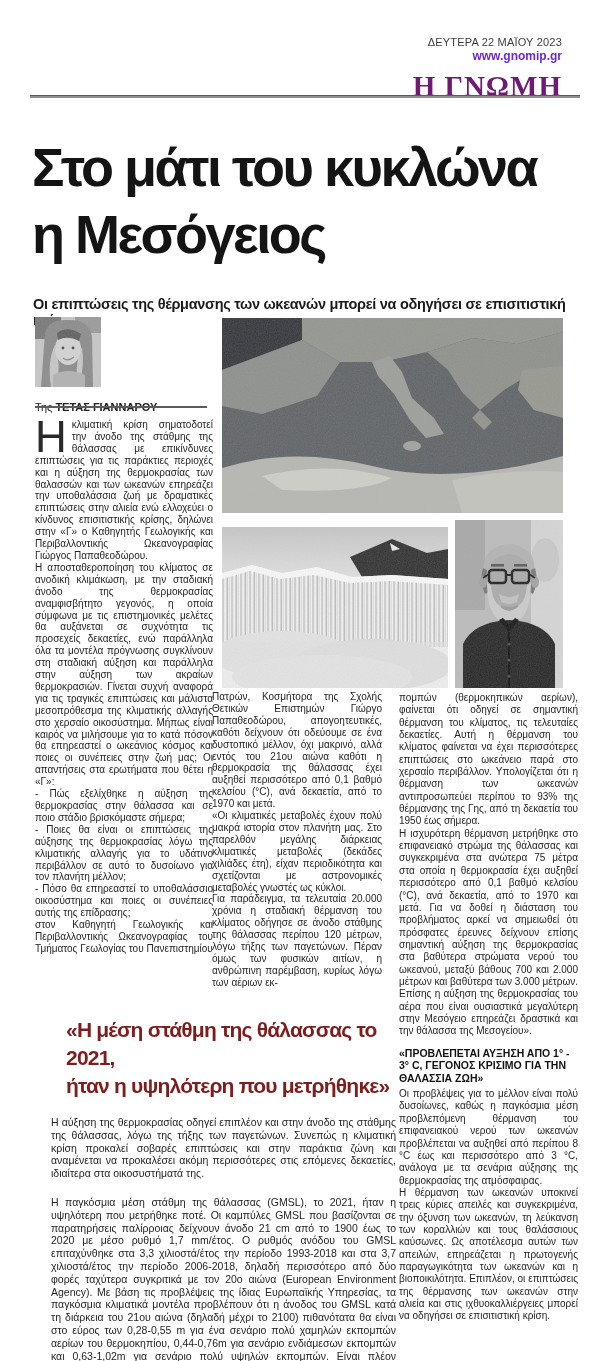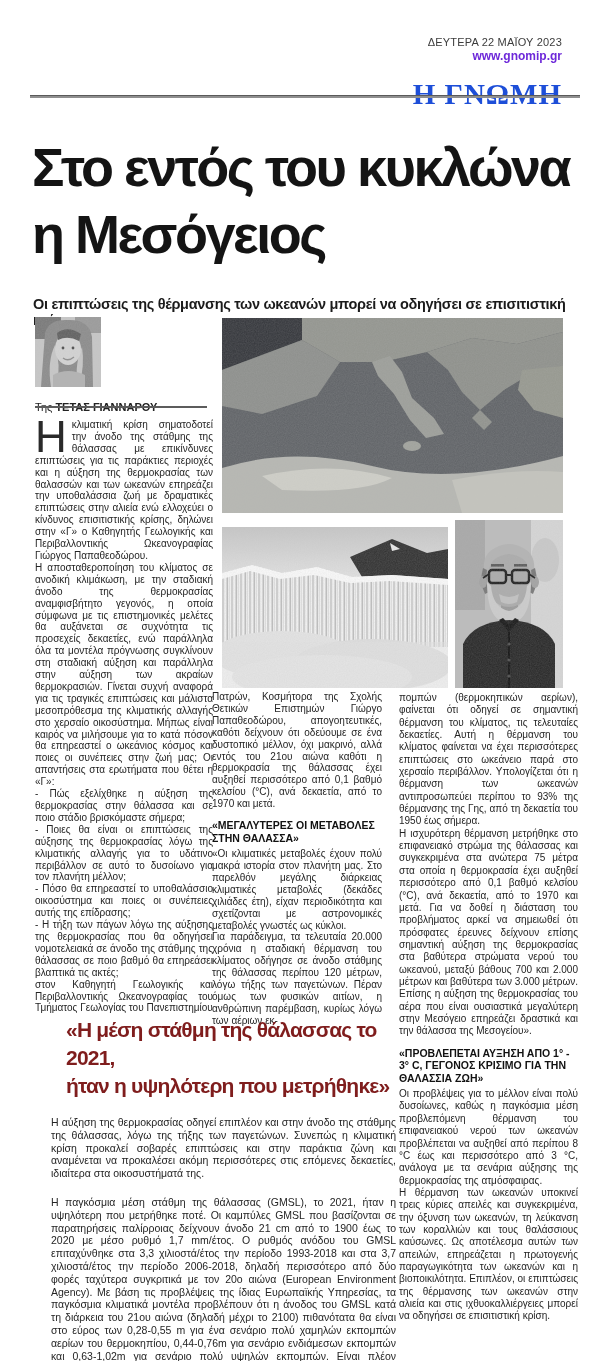--- a/index.html
+++ b/index.html
@@ -6,21 +6,21 @@
   body{
     width:610px;height:1361px;position:relative;background:#ffffff;
     font-family:"Liberation Sans", sans-serif;color:#1d1d1d;overflow:hidden;
   }
   .abs{position:absolute;}
   
   .masthead{right:48px;top:36px;text-align:right;}
   .m-date{font-size:11px;color:#3c3c3c;letter-spacing:.2px;}
   .m-site{font-size:12px;font-weight:700;color:#6d28d9;margin-top:1px;}
   .m-paper{font-family:"Liberation Serif", serif;font-size:29px;font-weight:700;
-           color:#1d4ed8;letter-spacing:1px;margin-top:16px;line-height:30px;}
+           color:#701a75;letter-spacing:1px;margin-top:8px;line-height:30px;}
   .masthead-rule{left:30px;right:30px;top:95px;height:2px;background:#8f8f8f;border-top:1px solid #5a5a5a;}
   
   .headline{left:32px;top:134px;width:560px;font-size:54px;line-height:67px;
             font-weight:800;letter-spacing:-2.5px;color:#141414;}
   .headline span{display:block;}
   .subhead{left:33px;top:284px;width:556px;font-size:14.5px;font-weight:700;
            letter-spacing:-0.3px;color:#1b1b1b;margin-top:12px;}
   
   .author-photo{left:35px;top:317px;width:66px;height:70px;}
   .byline{left:35px;top:401px;font-size:11px;color:#222;}
@@ -53,21 +53,21 @@
 <body>
 
 <div class="abs masthead">
   <div class="m-date">ΔΕΥΤΕΡΑ 22 ΜΑΪΟΥ 2023</div>
   <div class="m-site">www.gnomip.gr</div>
   <div class="m-paper">Η ΓΝΩΜΗ</div>
 </div>
 <div class="abs masthead-rule"></div>
 
 <h1 class="abs headline" style="margin:0;">
-  <span>Στο εντός του κυκλώνα</span>
+  <span>Στο μάτι του κυκλώνα</span>
   <span>η Μεσόγειος</span>
 </h1>
 <div class="abs subhead">Οι επιπτώσεις της θέρμανσης των ωκεανών μπορεί να οδηγήσει σε επισιτιστική κρίση</div>
 
 <div class="abs author-photo photo">
   <svg viewBox="0 0 66 70" preserveAspectRatio="none">
     <defs>
       <filter id="grain">
           <feTurbulence type="fractalNoise" baseFrequency="0.9" numOctaves="2" stitchTiles="stitch"></feTurbulence>
         <feColorMatrix type="matrix" values="0 0 0 0 0.5  0 0 0 0 0.5  0 0 0 0 0.5  0 0 0 0.22 0"></feColorMatrix>
@@ -167,27 +167,25 @@
     <rect width="108" height="168" filter="url(#grain)"></rect>
   </svg>
 </div>
 
 <div class="abs col col-left">
   <p><span class="dropcap">Η</span><span>κλιματική κρίση σηματοδοτεί την άνοδο της στάθμης της θάλασσας με επικίνδυνες επιπτώσεις για τις παράκτιες περιοχές και η αύξηση της θερμοκρασίας των θαλασσών και των ωκεανών επηρεάζει την υποθαλάσσια ζωή με δραματικές επιπτώσεις στην αλιεία ενώ ελλοχεύει ο κίνδυνος επισιτιστικής κρίσης, δηλώνει στην «Γ» ο Καθηγητής Γεωλογικής και Περιβαλλοντικής Ωκεανογραφίας Γιώργος Παπαθεοδώρου.</span></p>
   <p>Η αποσταθεροποίηση του κλίματος σε ανοδική κλιμάκωση, με την σταδιακή άνοδο της θερμοκρασίας αναμφισβήτητο γεγονός, η οποία σύμφωνα με τις επιστημονικές μελέτες θα αυξάνεται σε συχνότητα τις προσεχείς δεκαετίες, ενώ παράλληλα όλα τα μοντέλα πρόγνωσης συγκλίνουν στη σταδιακή αύξηση και παράλληλα στην αύξηση των ακραίων θερμοκρασιών. Γίνεται συχνή αναφορά για τις τραγικές επιπτώσεις και μάλιστα μεσοπρόθεσμα της κλιματικής αλλαγής στο χερσαίο οικοσύστημα. Μήπως είναι καιρός να μιλήσουμε για το κατά πόσον θα επηρεαστεί ο ωκεάνιος κόσμος και ποιες οι συνέπειες στην ζωή μας; Οι απαντήσεις στα ερωτήματα που θέτει η «Γ»:</p>
   <p>- Πώς εξελίχθηκε η αύξηση της θερμοκρασίας στην θάλασσα και σε ποιο στάδιο βρισκόμαστε σήμερα;</p>
   <p>- Ποιες θα είναι οι επιπτώσεις της αύξησης της θερμοκρασίας λόγω της κλιματικής αλλαγής για το υδάτινο περιβάλλον σε αυτό το δυσοίωνο για τον πλανήτη μέλλον;</p>
   <p>- Πόσο θα επηρεαστεί το υποθαλάσσιο οικοσύστημα και ποιες οι συνέπειες αυτής της επίδρασης;</p>
-  <p>- Η τήξη των πάγων λόγω της αύξησης της θερμοκρασίας που θα οδηγήσει νομοτελειακά σε άνοδο της στάθμης της θάλασσας σε ποιο βαθμό θα επηρεάσει βλαπτικά τις ακτές;</p>
   <p>στον Καθηγητή Γεωλογικής και Περιβαλλοντικής Ωκεανογραφίας του Τμήματος Γεωλογίας του Πανεπιστημίου</p>
 </div>
 
 <div class="abs col col-mid">
   <p>Πατρών, Κοσμήτορα της Σχολής Θετικών Επιστημών Γιώργο Παπαθεοδώρου, απογοητευτικές, καθότι δείχνουν ότι οδεύουμε σε ένα δυστοπικό μέλλον, όχι μακρινό, αλλά εντός του 21ου αιώνα καθότι η θερμοκρασία της θάλασσας έχει αυξηθεί περισσότερο από 0,1 βαθμό κελσίου (°C), ανά δεκαετία, από το 1970 και μετά.</p>
-  <p class="col-head">«ΜΕΓΑΛΥΤΕΡΕΣ ΟΙ ΜΕΤΑΒΟΛΕΣ ΣΤΗΝ ΘΑΛΑΣΣΑ»</p>
   <p>«Οι κλιματικές μεταβολές έχουν πολύ μακρά ιστορία στον πλανήτη μας. Στο παρελθόν μεγάλης διάρκειας κλιματικές μεταβολές (δεκάδες χιλιάδες έτη), είχαν περιοδικότητα και σχετίζονται με αστρονομικές μεταβολές γνωστές ως κύκλοι.</p>
   <p>Για παράδειγμα, τα τελευταία 20.000 χρόνια η σταδιακή θέρμανση του κλίματος οδήγησε σε άνοδο στάθμης της θάλασσας περίπου 120 μέτρων, λόγω τήξης των παγετώνων. Πέραν όμως των φυσικών αιτίων, η ανθρώπινη παρέμβαση, κυρίως λόγω των αέριων εκ-</p>
 </div>
 
 <div class="abs col col-right">
   <p>πομπών (θερμοκηπικών αερίων), φαίνεται ότι οδηγεί σε σημαντική θέρμανση του κλίματος, τις τελευταίες δεκαετίες. Αυτή η θέρμανση του κλίματος φαίνεται να έχει περισσότερες επιπτώσεις στο ωκεάνειο παρά στο χερσαίο περιβάλλον. Υπολογίζεται ότι η θέρμανση των ωκεανών αντιπροσωπεύει περίπου το 93% της θέρμανσης της Γης, από τη δεκαετία του 1950 έως σήμερα.</p>
   <p>Η ισχυρότερη θέρμανση μετρήθηκε στο επιφανειακό στρώμα της θάλασσας και συγκεκριμένα στα ανώτερα 75 μέτρα στα οποία η θερμοκρασία έχει αυξηθεί περισσότερο από 0,1 βαθμό κελσίου (°C), ανά δεκαετία, από το 1970 και μετά. Για να δοθεί η διάσταση του προβλήματος αρκεί να σημειωθεί ότι πρόσφατες έρευνες δείχνουν επίσης σημαντική αύξηση της θερμοκρασίας στα βαθύτερα στρώματα νερού του ωκεανού, μεταξύ βάθους 700 και 2.000 μέτρων και βαθύτερα των 3.000 μέτρων. Επίσης η αύξηση της θερμοκρασίας του αέρα που είναι ουσιαστικά μεγαλύτερη στην Μεσόγειο επηρεάζει δραστικά και την θάλασσα της Μεσογείου».</p>
   <p class="col-head">«ΠΡΟΒΛΕΠΕΤΑΙ ΑΥΞΗΣΗ ΑΠΟ 1° - 3° C, ΓΕΓΟΝΟΣ ΚΡΙΣΙΜΟ ΓΙΑ ΤΗΝ ΘΑΛΑΣΣΙΑ ΖΩΗ»</p>
   <p>Οι προβλέψεις για το μέλλον είναι πολύ δυσοίωνες, καθώς η παγκόσμια μέση προβλεπόμενη θέρμανση του επιφανειακού νερού των ωκεανών προβλέπεται να αυξηθεί από περίπου 8 °C έως και περισσότερο από 3 °C, ανάλογα με τα σενάρια αύξησης της θερμοκρασίας της ατμόσφαιρας.</p>
   <p>Η θέρμανση των ωκεανών υποκινεί τρεις κύριες απειλές και συγκεκριμένα, την όξυνση των ωκεανών, τη λεύκανση των κοραλλιών και τους θαλάσσιους καύσωνες. Ως αποτέλεσμα αυτών των απειλών, επηρεάζεται η πρωτογενής παραγωγικότητα των ωκεανών και η βιοποικιλότητα. Επιπλέον, οι επιπτώσεις της θέρμανσης των ωκεανών στην αλιεία και στις ιχθυοκαλλιέργειες μπορεί να οδηγήσει σε επισιτιστική κρίση.</p>

